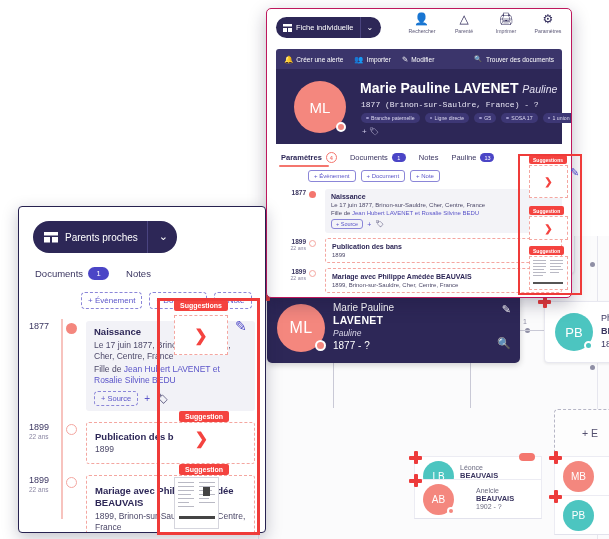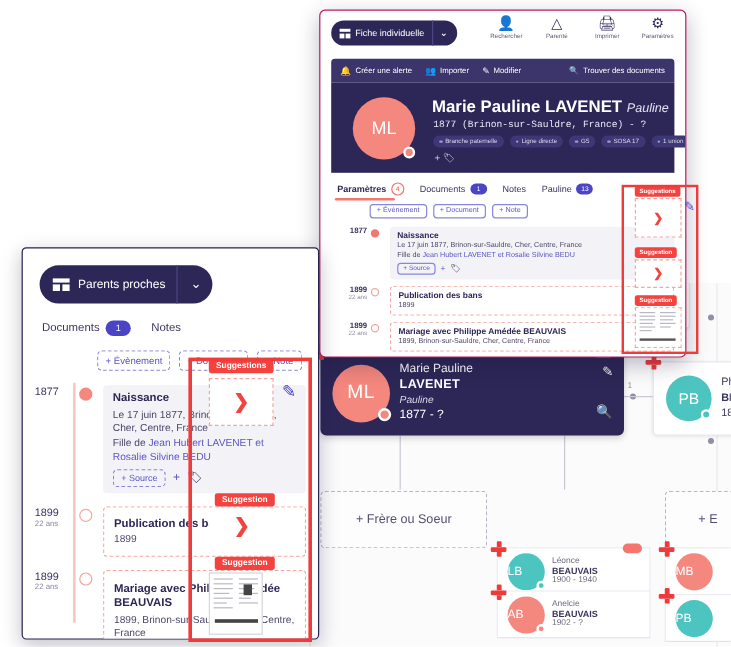--- a/index.html
+++ b/index.html
@@ -76,21 +76,21 @@
   .addbox{
     position:absolute;border:1px dashed #b6b6c6;border-radius:4px;background:#fdfdfd;
     display:flex;align-items:center;justify-content:center;color:#54506f;font-size:10.5px;
   }
   .childcard{
     position:absolute;background:#fff;border:1px solid #ececf3;border-bottom:1px solid #e2e2ec;
     display:flex;align-items:center;
   }
   .childcard .av{
     width:31px;height:31px;border-radius:50%;color:#fff;font-size:10px;
-    display:flex;align-items:center;margin-left:8px;position:relative;flex:0 0 auto;
+    display:flex;align-items:center;justify-content:center;margin-left:8px;position:relative;flex:0 0 auto;
   }
   .childcard .av .gear{position:absolute;right:-1px;bottom:0;width:8px;height:8px;border-radius:50%;border:2px solid #fff;box-sizing:border-box;}
   .childcard .txt{margin-left:6px;line-height:1.15;}
   .childcard .g{font-size:7px;color:#6b6b80;}
   .childcard .s{font-size:7.5px;font-weight:bold;color:#3a3560;}
   .childcard .d{font-size:7px;color:#6b6b80;}
   .mini-pill{position:absolute;width:16px;height:8px;border-radius:5px;background:#f4766e;}
 
   .plusicon{
     width:13px;height:13px;position:relative;display:inline-block;
@@ -310,39 +310,38 @@
       </span>
     <div id="spouse-avatar">
       <span>PB</span>
       <span class="gear"></span>
     </div>
     <div class="sp-txt sp-g">Philippe A.</div>
     <div class="sp-txt sp-s">BEAUVAIS</div>
     <div class="sp-txt sp-d">1871 - ?</div>
   </div>
 
-  <div class="addbox" style="left:8px;top:173px;width:137px;height:46px;">+ Frère ou Soeur</div>
   <div class="addbox" style="left:295px;top:173px;width:70px;height:46px;">+ E</div>
 
   <div class="childcard" style="left:155px;top:220px;width:126px;height:38px;">
     <span class="plusicon" style="position:absolute;left:-6px;top:-6px;">
         <i></i>
       </span>
     <div class="mini-pill" style="right:6px;top:-4px;"></div>
     <div class="av" style="background:#4cc5c0;">
       <span>LB</span>
       <span class="gear" style="background:#4cc5c0;"></span>
     </div>
     <div class="txt">
       <div class="g">Léonce</div>
       <div class="s">BEAUVAIS</div>
       <div class="d">1900 - 1940</div>
     </div>
   </div>
-  <div class="childcard" style="left:155px;top:256px;width:126px;height:38px;">
+  <div class="childcard" style="left:155px;top:243px;width:126px;height:38px;gap:16px;">
     <span class="plusicon" style="position:absolute;left:-6px;top:-6px;">
         <i></i>
       </span>
     <div class="av" style="background:#f4877e;">
       <span>AB</span>
       <span class="gear" style="background:#f4877e;"></span>
     </div>
     <div class="txt">
       <div class="g">Anelcie</div>
       <div class="s">BEAUVAIS</div>

